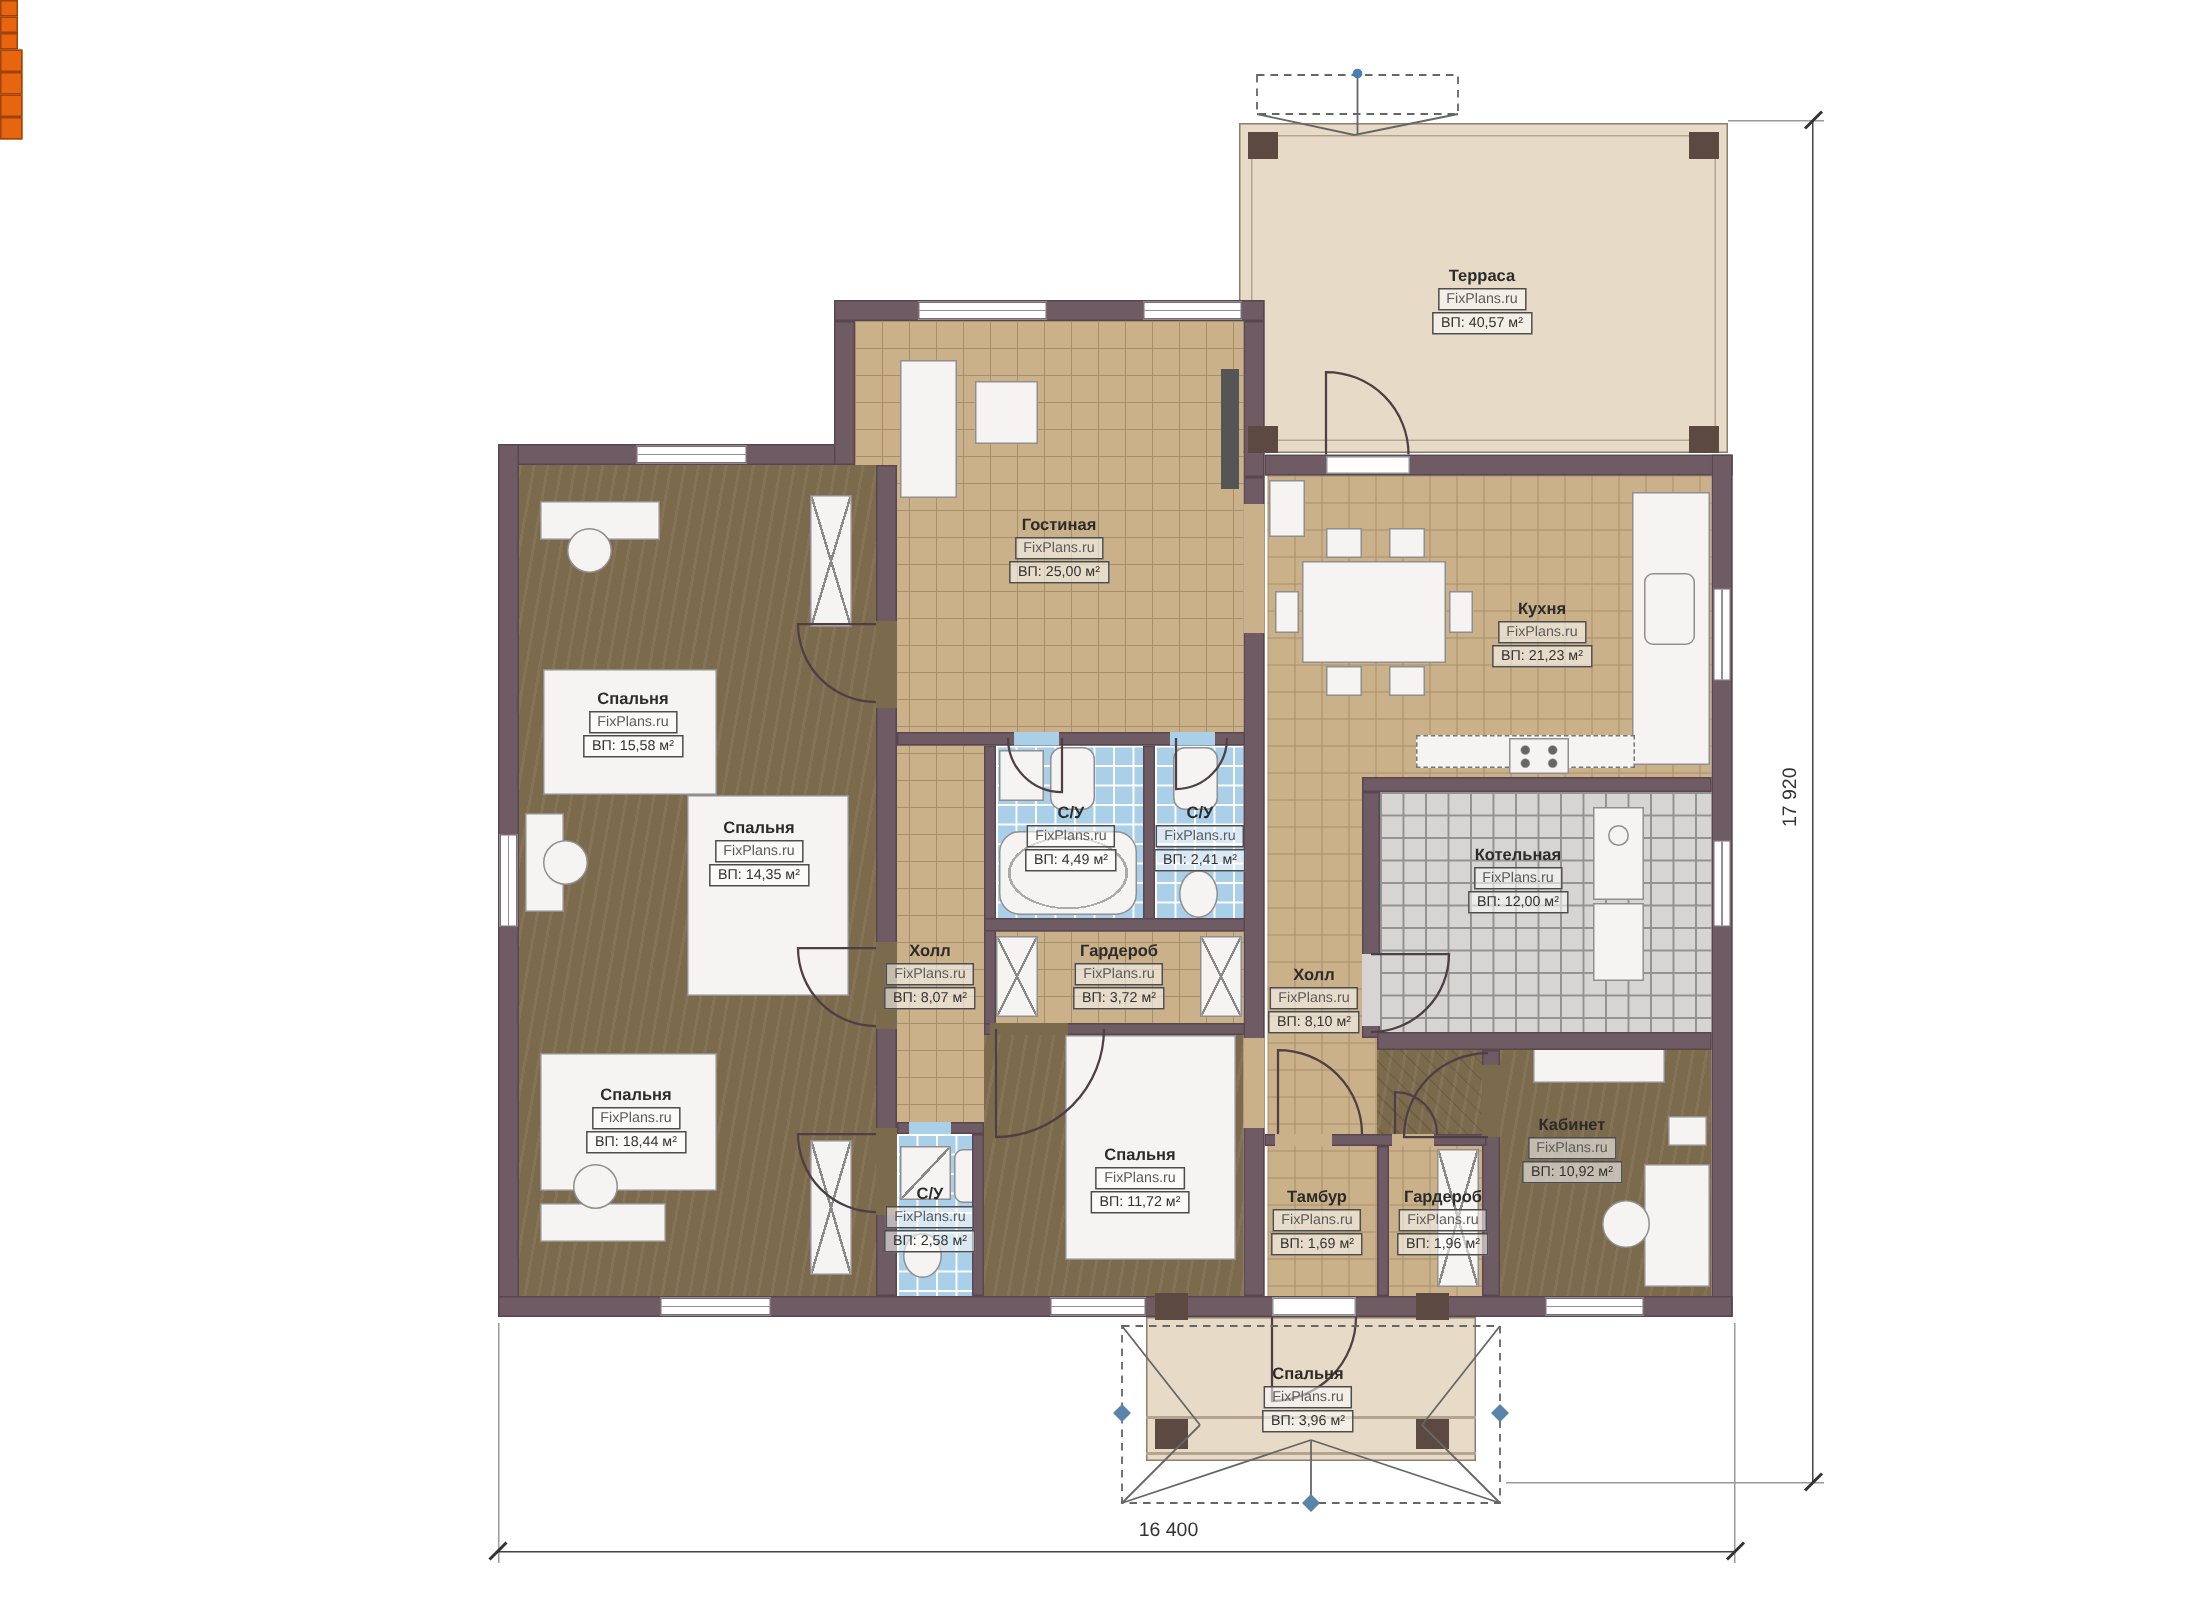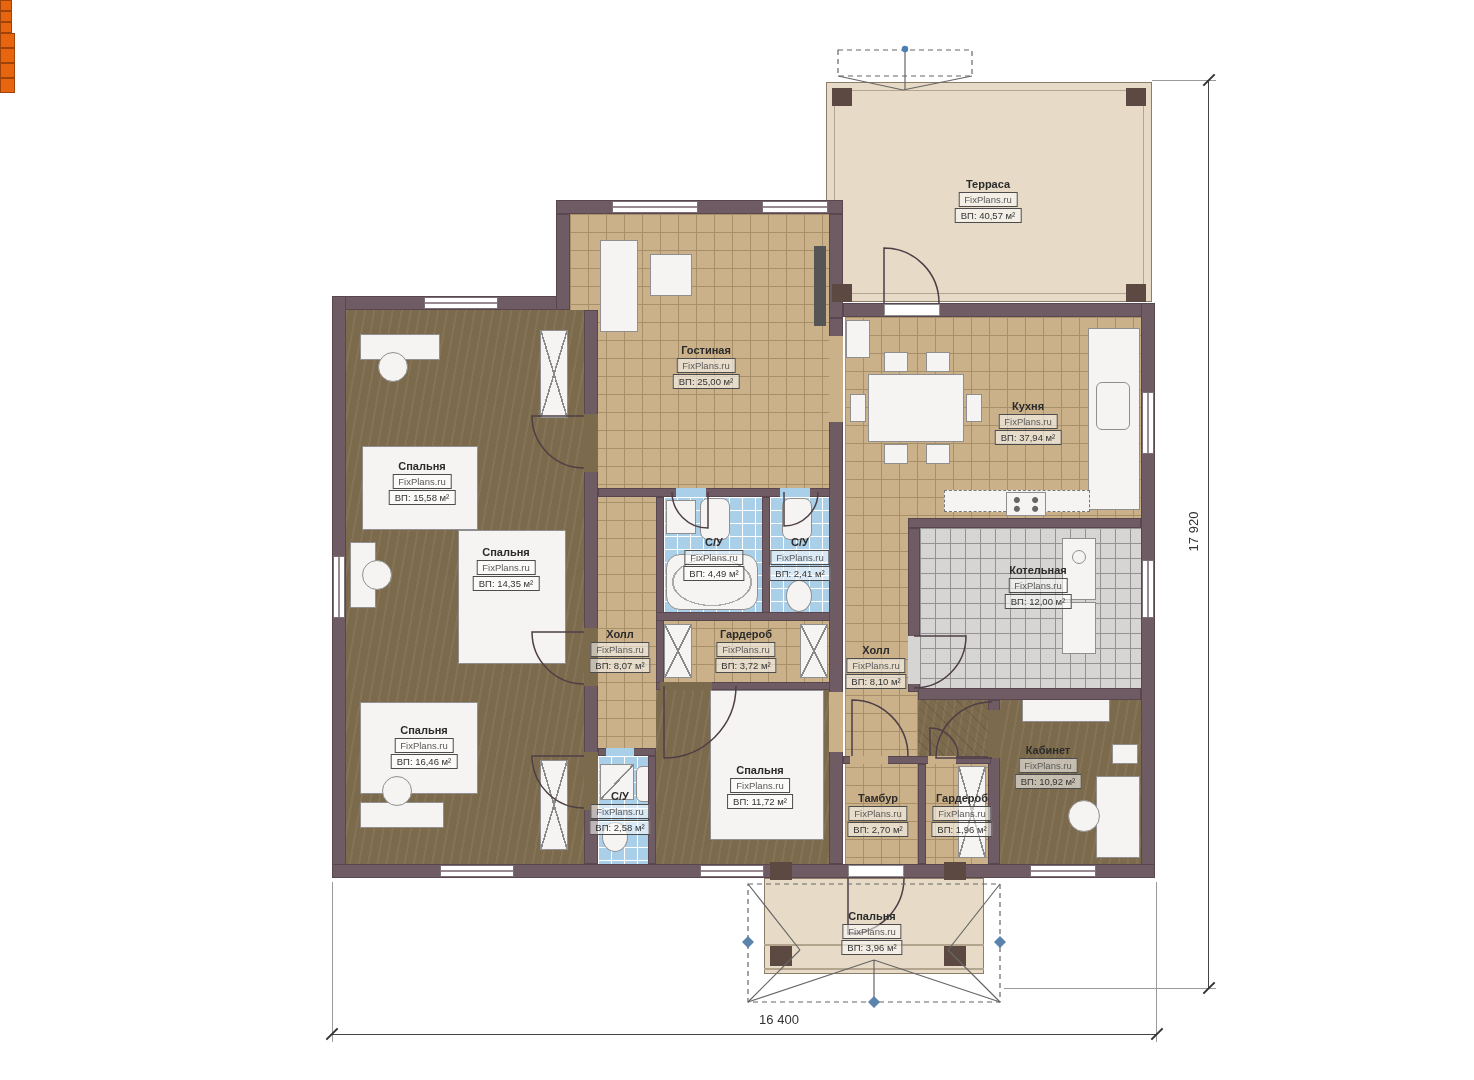--- a/index.html
+++ b/index.html
@@ -236,21 +236,21 @@
     <div class="bx area">ВП: 40,57 м²</div>
   </div>
   <div class="lbl" style="left:706px;top:344px">
     <div class="nm">Гостиная</div>
     <div class="bx brand">FixPlans.ru</div>
     <div class="bx area">ВП: 25,00 м²</div>
   </div>
   <div class="lbl" style="left:1028px;top:400px">
     <div class="nm">Кухня</div>
     <div class="bx brand">FixPlans.ru</div>
-    <div class="bx area">ВП: 37,94 м²</div>
+    <div class="bx area">ВП: 21,23 м²</div>
   </div>
   <div class="lbl" style="left:422px;top:460px">
     <div class="nm">Спальня</div>
     <div class="bx brand">FixPlans.ru</div>
     <div class="bx area">ВП: 15,58 м²</div>
   </div>
   <div class="lbl" style="left:506px;top:546px">
     <div class="nm">Спальня</div>
     <div class="bx brand">FixPlans.ru</div>
     <div class="bx area">ВП: 14,35 м²</div>
@@ -258,21 +258,21 @@
   <div class="lbl" style="left:714px;top:536px">
     <div class="nm">С/У</div>
     <div class="bx brand">FixPlans.ru</div>
     <div class="bx area">ВП: 4,49 м²</div>
   </div>
   <div class="lbl" style="left:800px;top:536px">
     <div class="nm">С/У</div>
     <div class="bx brand">FixPlans.ru</div>
     <div class="bx area">ВП: 2,41 м²</div>
   </div>
-  <div class="lbl" style="left:1038px;top:564px">
+  <div class="lbl" style="left:1012px;top:564px">
     <div class="nm">Котельная</div>
     <div class="bx brand">FixPlans.ru</div>
     <div class="bx area">ВП: 12,00 м²</div>
   </div>
   <div class="lbl" style="left:620px;top:628px">
     <div class="nm">Холл</div>
     <div class="bx brand">FixPlans.ru</div>
     <div class="bx area">ВП: 8,07 м²</div>
   </div>
   <div class="lbl" style="left:746px;top:628px">
@@ -281,41 +281,41 @@
     <div class="bx area">ВП: 3,72 м²</div>
   </div>
   <div class="lbl" style="left:876px;top:644px">
     <div class="nm">Холл</div>
     <div class="bx brand">FixPlans.ru</div>
     <div class="bx area">ВП: 8,10 м²</div>
   </div>
   <div class="lbl" style="left:424px;top:724px">
     <div class="nm">Спальня</div>
     <div class="bx brand">FixPlans.ru</div>
-    <div class="bx area">ВП: 16,46 м²</div>
+    <div class="bx area">ВП: 18,44 м²</div>
   </div>
   <div class="lbl" style="left:1048px;top:744px">
     <div class="nm">Кабинет</div>
     <div class="bx brand">FixPlans.ru</div>
     <div class="bx area">ВП: 10,92 м²</div>
   </div>
   <div class="lbl" style="left:620px;top:790px">
     <div class="nm">С/У</div>
     <div class="bx brand">FixPlans.ru</div>
     <div class="bx area">ВП: 2,58 м²</div>
   </div>
   <div class="lbl" style="left:760px;top:764px">
     <div class="nm">Спальня</div>
     <div class="bx brand">FixPlans.ru</div>
     <div class="bx area">ВП: 11,72 м²</div>
   </div>
   <div class="lbl" style="left:878px;top:792px">
     <div class="nm">Тамбур</div>
     <div class="bx brand">FixPlans.ru</div>
-    <div class="bx area">ВП: 2,70 м²</div>
+    <div class="bx area">ВП: 1,69 м²</div>
   </div>
   <div class="lbl" style="left:962px;top:792px">
     <div class="nm">Гардероб</div>
     <div class="bx brand">FixPlans.ru</div>
     <div class="bx area">ВП: 1,96 м²</div>
   </div>
   <div class="lbl" style="left:872px;top:910px">
     <div class="nm">Спальня</div>
     <div class="bx brand">FixPlans.ru</div>
     <div class="bx area">ВП: 3,96 м²</div>

